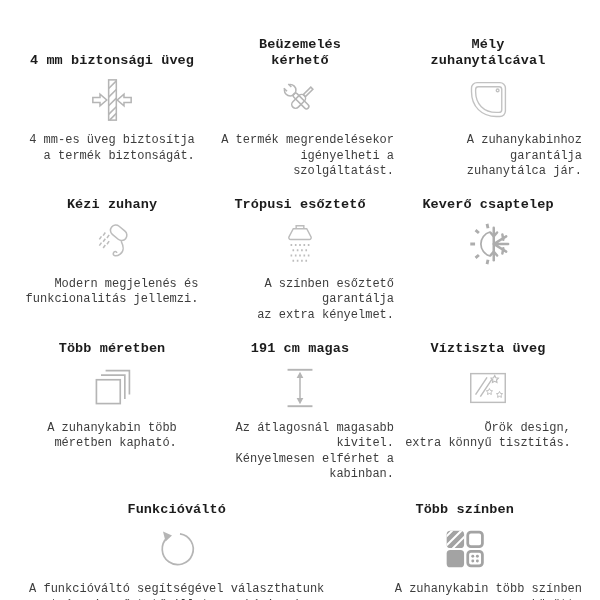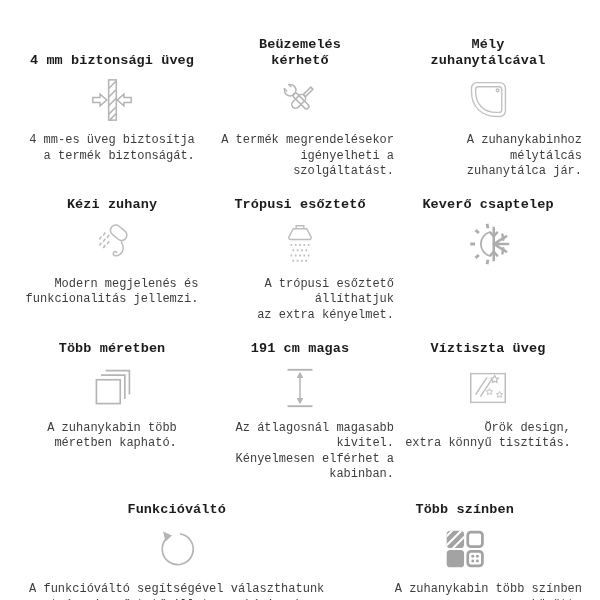--- a/index.html
+++ b/index.html
@@ -71,21 +71,21 @@
     <div class="cell">
       <div class="title">Mély
 zuhanytálcával</div>
       <div class="icon">
         <svg width="44" height="44" viewBox="0 0 48 48" fill="none" stroke="#c2c2c2" stroke-width="1.5">
           <path d="M12 5 H37 A6 6 0 0 1 43 11 V36 A6 6 0 0 1 37 42 H33 C17 42 6 31 6 15 V11 A6 6 0 0 1 12 5 Z"></path>
           <path d="M13.5 9.5 H36 A3 3 0 0 1 39 12.5 V34.5 A3 3 0 0 1 36 37.5 H33 C19.5 37.5 10.5 28.5 10.5 15 V12.5 A3 3 0 0 1 13.5 9.5 Z"></path>
           <circle cx="34.5" cy="13.5" r="1.5"></circle>
         </svg>
       </div>
-      <div class="desc">A zuhanykabinhoz mélytálcás
+      <div class="desc">A zuhanykabinhoz garantálja
 zuhanytálca jár.</div>
     </div>
 
     <div class="cell">
       <div class="title">Kézi zuhany</div>
       <div class="icon">
         <svg width="46" height="46" viewBox="0 0 48 48" fill="none" stroke="#bdbdbd" stroke-width="1.6">
           <g transform="rotate(40 31 13)">
             <rect x="21" y="7" width="19" height="11" rx="5.5"></rect>
           </g>
@@ -104,21 +104,21 @@
           <path d="M20 8 v-3 h8 v3"></path>
           <path d="M17 8 h14 l4.5 8.5 a2 2 0 0 1 -1.8 2.9 H14.3 a2 2 0 0 1 -1.8 -2.9 Z"></path>
           <g stroke-width="1.7">
             <path d="M15 24 v2 M19.5 24 v2 M24 24 v2 M28.5 24 v2 M33 24 v2"></path>
             <path d="M17 29.5 v2 M21.5 29.5 v2 M26 29.5 v2 M30.5 29.5 v2"></path>
             <path d="M15 35 v2 M19.5 35 v2 M24 35 v2 M28.5 35 v2 M33 35 v2"></path>
             <path d="M17 40.5 v2 M21.5 40.5 v2 M26 40.5 v2 M30.5 40.5 v2"></path>
           </g>
         </svg>
       </div>
-      <div class="desc">A trópusi esőztető állíthatjuk
+      <div class="desc">A színben esőztető garantálja
 az extra kényelmet.</div>
     </div>
 
     <div class="cell">
       <div class="title">Keverő csaptelep</div>
       <div class="icon">
         <svg width="46" height="46" viewBox="0 0 48 48" fill="none">
           <path d="M26 11.5 A13 13 0 0 0 26 36.5" stroke="#adadad" stroke-width="1.8"></path>
           <g stroke="#adadad" stroke-width="3">
             <path d="M24 7.5 L23 3 M14.5 12.5 L11 9.5 M10.5 24 L5.5 24 M14.5 35.5 L11 38.5 M24 40.5 L23 45"></path>

